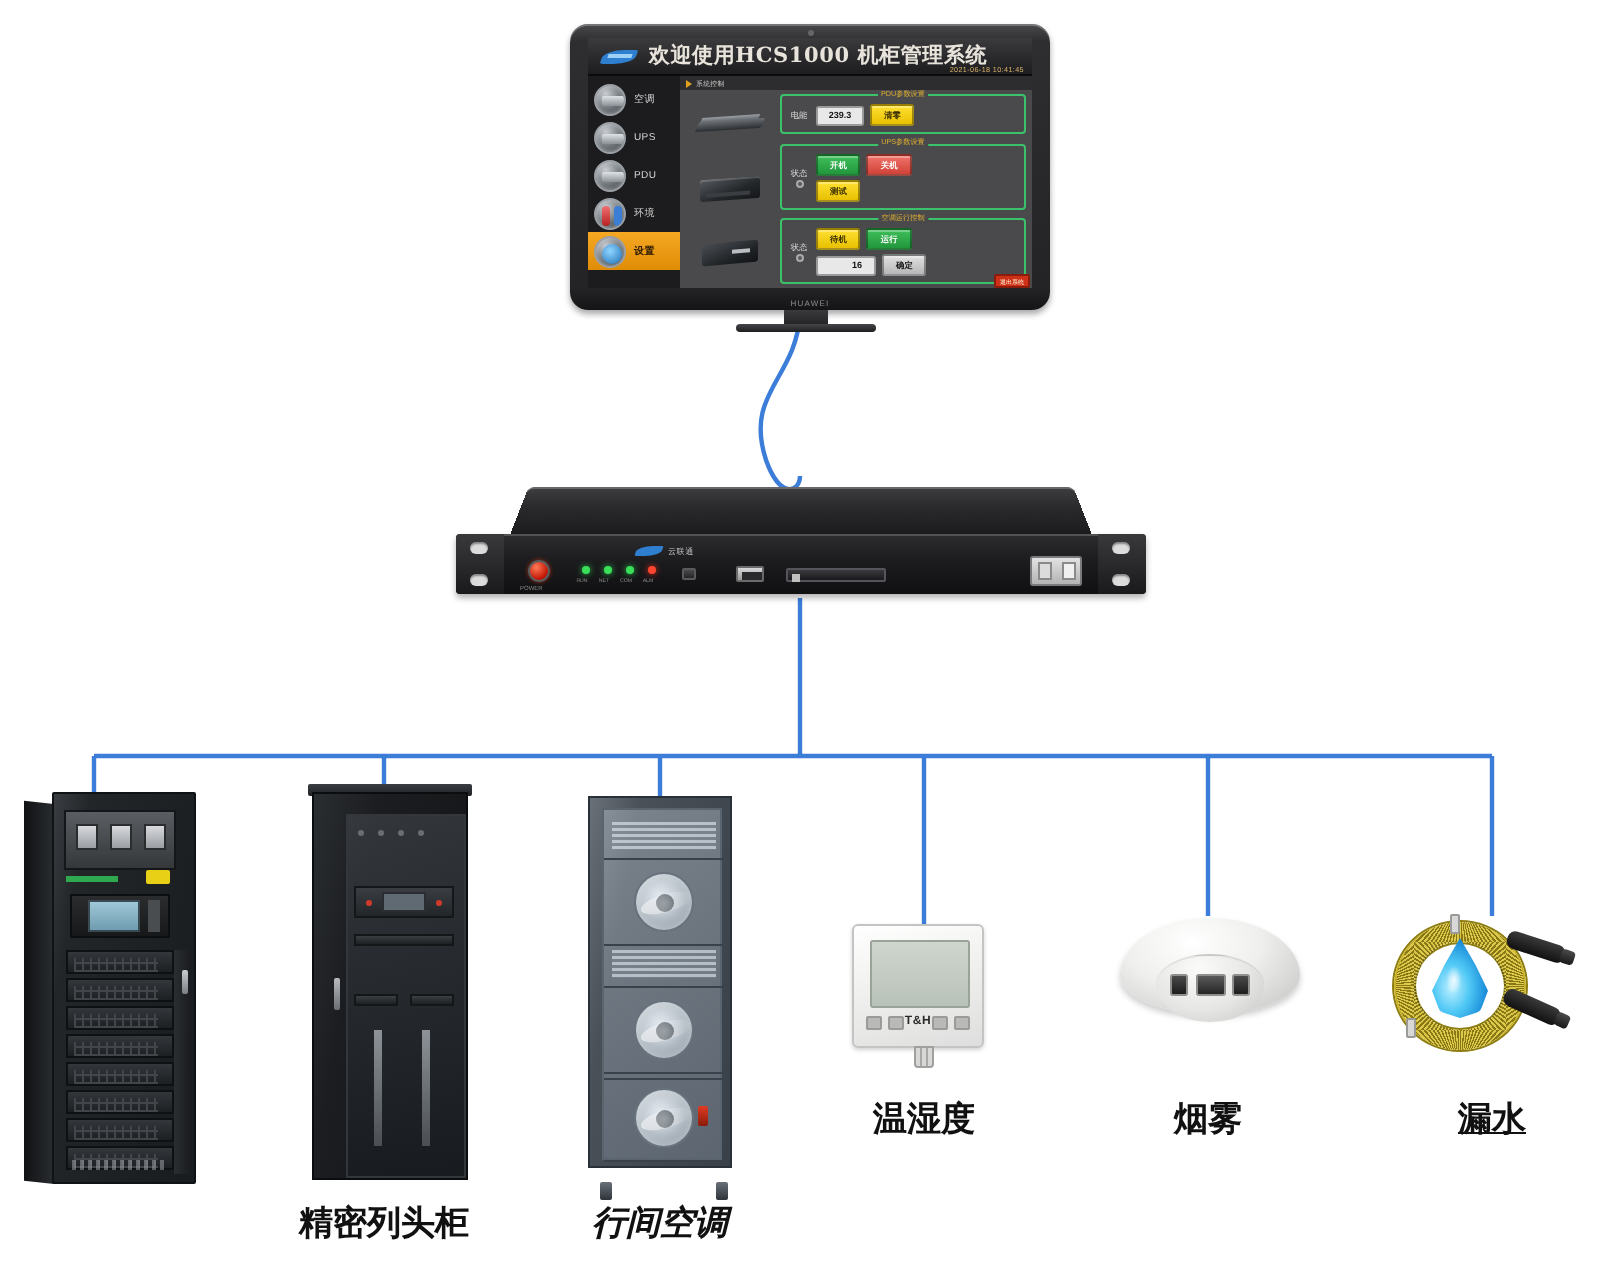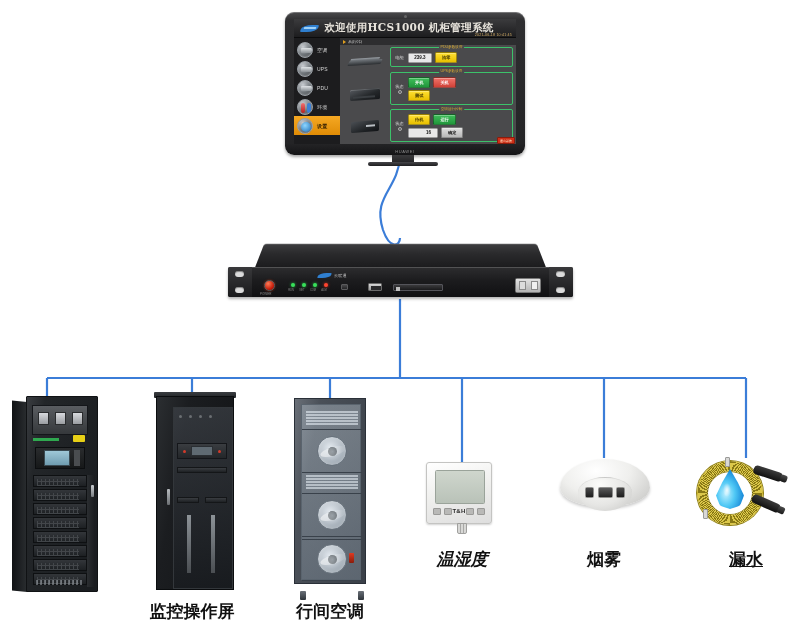--- a/index.html
+++ b/index.html
@@ -777,21 +777,21 @@
       <div class="pdu-row" style="top:70px"></div>
       <div class="pdu-row" style="top:100px; left:20px; width:22px;"></div>
       <div class="pdu-row" style="top:100px; left:48px; width:22px;"></div>
       <div class="pdu-bars">
           <i class="a"></i>
           <i class="b"></i>
         </div>
       <div class="pdu-handle"></div>
     </div>
   </div>
-  <div class="caption" style="left:192px; top:600px;">监控操作屏</div>
+  <div class="caption" style="left:192px; top:600px;">精密列头柜</div>
 
   <div class="dev-wrap" id="ac">
     <div class="ac-body">
       <div class="ac-glass">
         <div class="ac-grill" style="top:6px"></div>
         <div class="ac-sec" style="top:24px; height:44px;">
             <div class="fan" style="top:6px"></div>
           </div>
         <div class="ac-grill" style="top:70px"></div>
         <div class="ac-sec" style="top:88px; height:44px;">
@@ -799,38 +799,38 @@
           </div>
         <div class="ac-sec" style="top:134px; height:42px;">
             <div class="fan" style="top:4px"></div>
           </div>
         <div class="ac-redsw"></div>
       </div>
     </div>
     <div class="ac-caster" style="left:14px;"></div>
     <div class="ac-caster" style="right:14px;"></div>
   </div>
-  <div class="caption" style="left:330px; top:600px;">行间空调</div>
+  <div class="caption" style="left:330px; top:600px;font-style:italic;">行间空调</div>
 
   <div class="dev-wrap" id="th">
     <div class="th-body">
       <div class="th-lcd"></div>
       <div class="th-btns">
           <i></i>
           <i></i>
         </div>
       <div class="th-brand">T&amp;H</div>
       <div class="th-btns2">
           <i></i>
           <i></i>
         </div>
     </div>
     <div class="th-probe"></div>
   </div>
-  <div class="caption" style="left:462px; top:548px;font-style:italic;">温湿度</div>
+  <div class="caption" style="left:462px; top:548px;">温湿度</div>
 
   <div class="dev-wrap" id="smoke">
     <div class="sm-outer"></div>
     <div class="sm-inner"></div>
     <div class="sm-vents">
       <i></i>
         <i class="mid"></i>
         <i></i>
     </div>
   </div>

